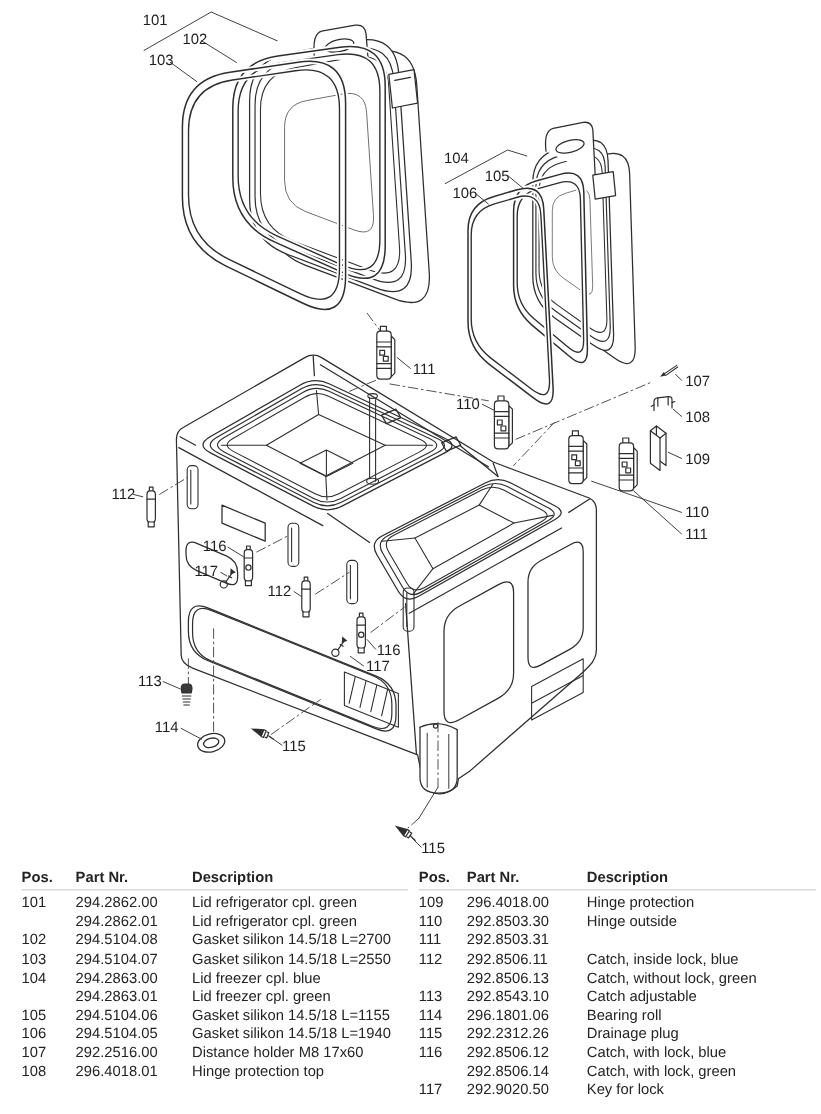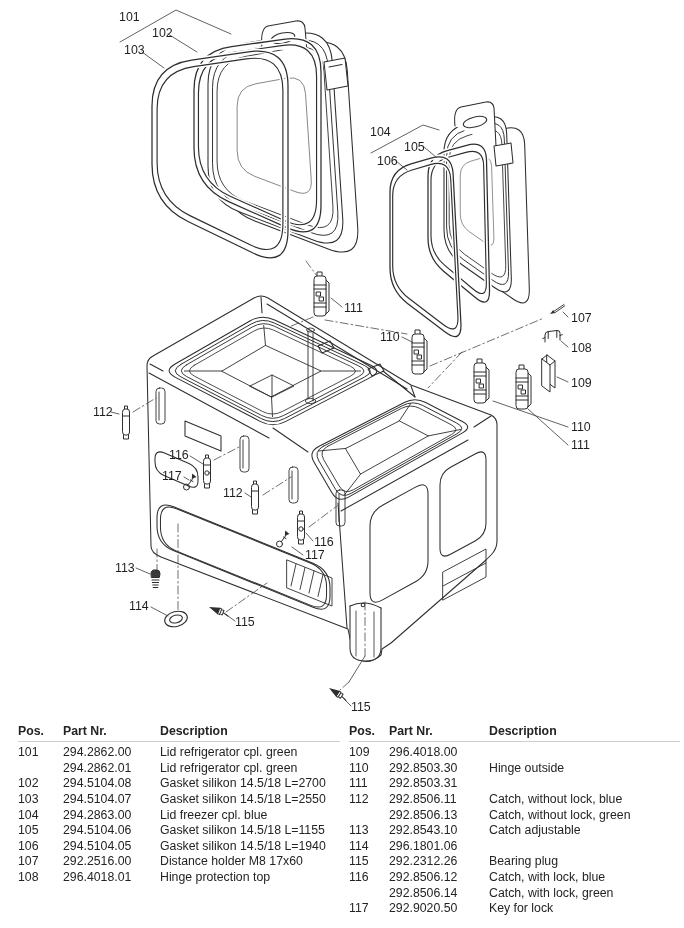--- a/index.html
+++ b/index.html
@@ -324,20 +324,25 @@
         <span class="c-part">294.5104.07</span>
         <span class="c-desc">Gasket silikon 14.5/18  L=2550</span>
       </div>
 
       <div class="tr">
         <span class="c-pos">104</span>
         <span class="c-part">294.2863.00</span>
         <span class="c-desc">Lid freezer cpl. blue</span>
       </div>
 
+      <div class="tr">
+        <span class="c-pos"></span>
+        <span class="c-part">294.2863.01</span>
+        <span class="c-desc">Lid freezer cpl. green</span>
+      </div>
 
       <div class="tr">
         <span class="c-pos">105</span>
         <span class="c-part">294.5104.06</span>
         <span class="c-desc">Gasket silikon 14.5/18  L=1155</span>
       </div>
 
       <div class="tr">
         <span class="c-pos">106</span>
         <span class="c-part">294.5104.05</span>
@@ -362,60 +367,62 @@
   <section class="ptable right">
     <div class="hd">
       <span class="c-pos">Pos.</span>
       <span class="c-part">Part Nr.</span>
       <span class="c-desc">Description</span>
     </div>
     <div class="rows">
       <div class="tr">
         <span class="c-pos">109</span>
         <span class="c-part">296.4018.00</span>
+        <span class="c-desc">Hinge protection</span>
       </div>
 
       <div class="tr">
         <span class="c-pos">110</span>
         <span class="c-part">292.8503.30</span>
         <span class="c-desc">Hinge outside</span>
       </div>
 
       <div class="tr">
         <span class="c-pos">111</span>
         <span class="c-part">292.8503.31</span>
       </div>
 
       <div class="tr">
         <span class="c-pos">112</span>
         <span class="c-part">292.8506.11</span>
-        <span class="c-desc">Catch, without lock, blue</span>
+        <span class="c-desc">Catch, inside lock, blue</span>
       </div>
 
       <div class="tr">
         <span class="c-pos"></span>
         <span class="c-part">292.8506.13</span>
         <span class="c-desc">Catch, without lock, green</span>
       </div>
 
       <div class="tr">
         <span class="c-pos">113</span>
         <span class="c-part">292.8543.10</span>
         <span class="c-desc">Catch adjustable</span>
       </div>
 
       <div class="tr">
         <span class="c-pos">114</span>
         <span class="c-part">296.1801.06</span>
+        <span class="c-desc">Bearing roll</span>
       </div>
 
       <div class="tr">
         <span class="c-pos">115</span>
         <span class="c-part">292.2312.26</span>
-        <span class="c-desc">Bearing plug</span>
+        <span class="c-desc">Drainage plug</span>
       </div>
 
       <div class="tr">
         <span class="c-pos">116</span>
         <span class="c-part">292.8506.12</span>
         <span class="c-desc">Catch, with lock, blue</span>
       </div>
 
       <div class="tr">
         <span class="c-pos"></span>

